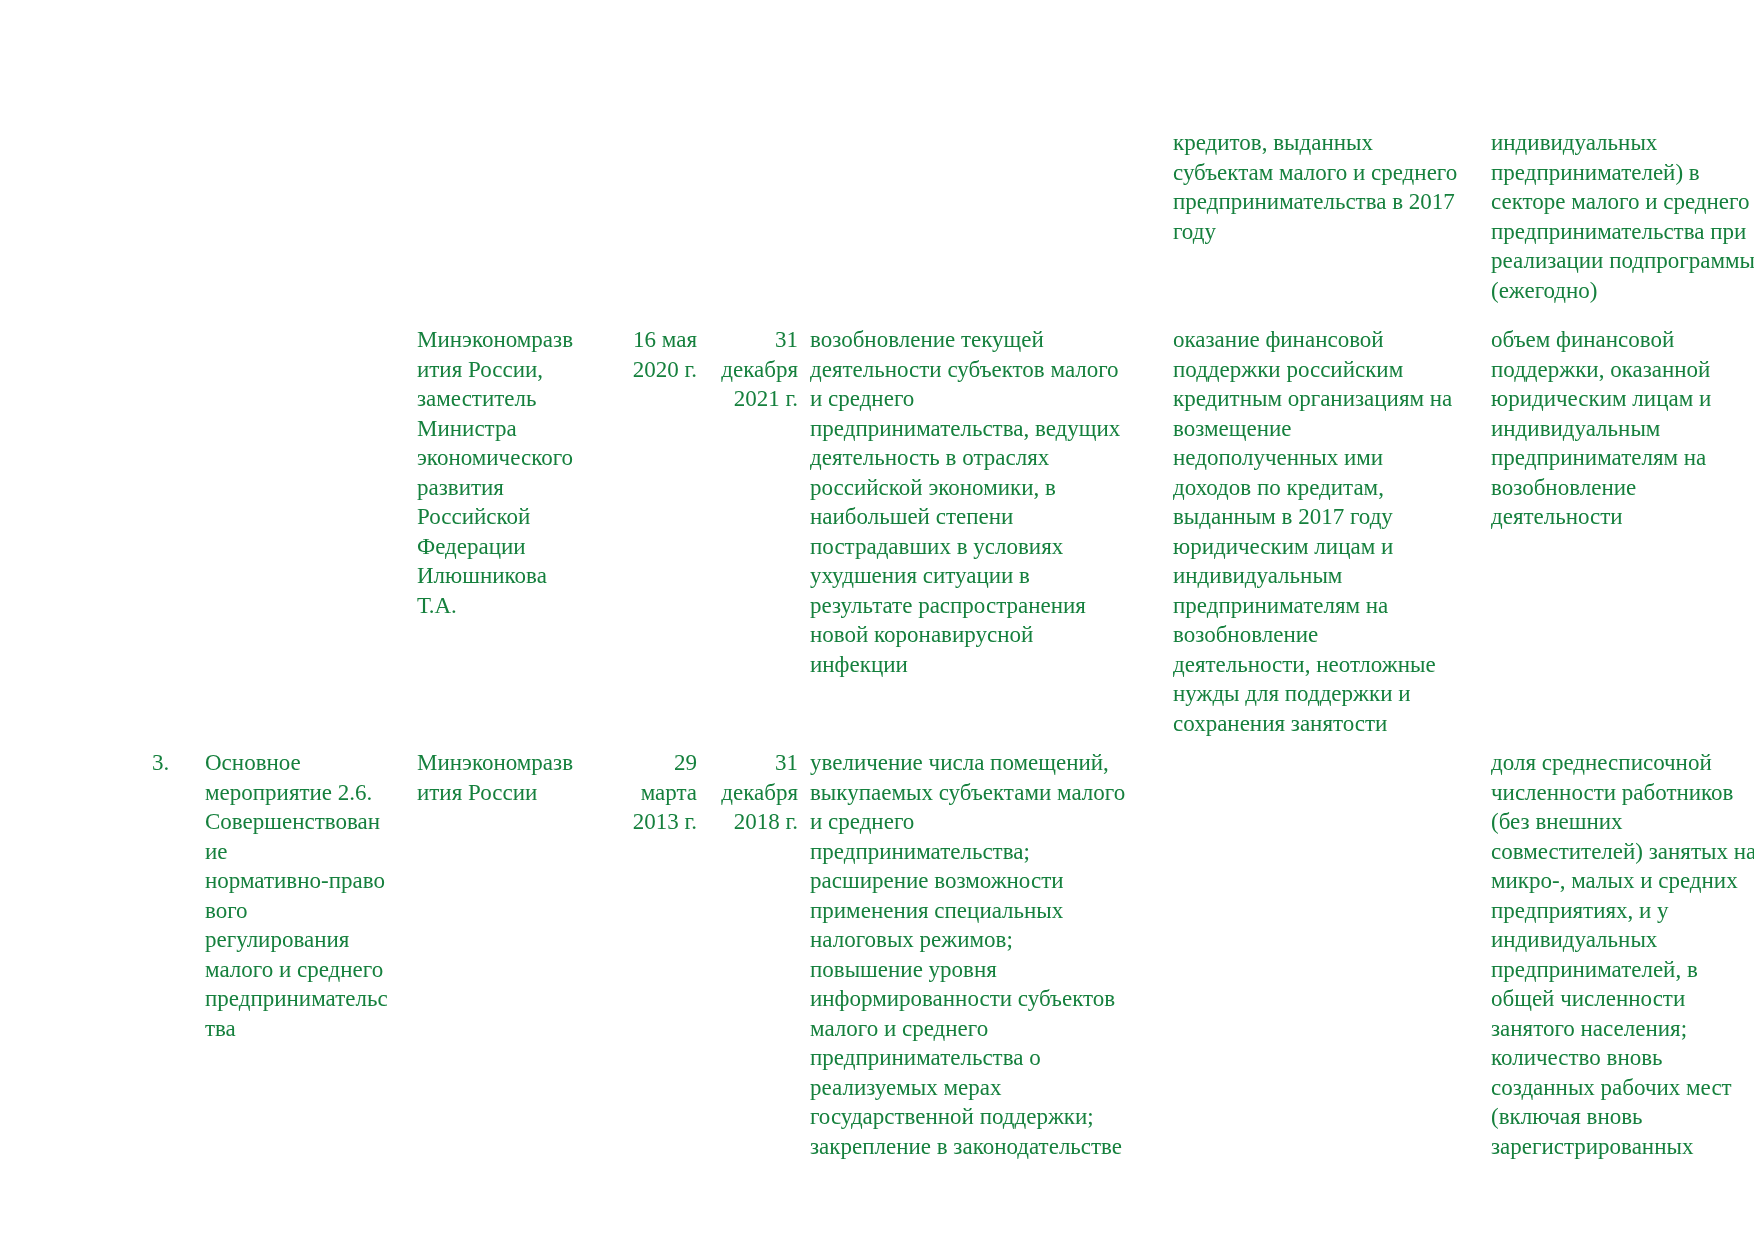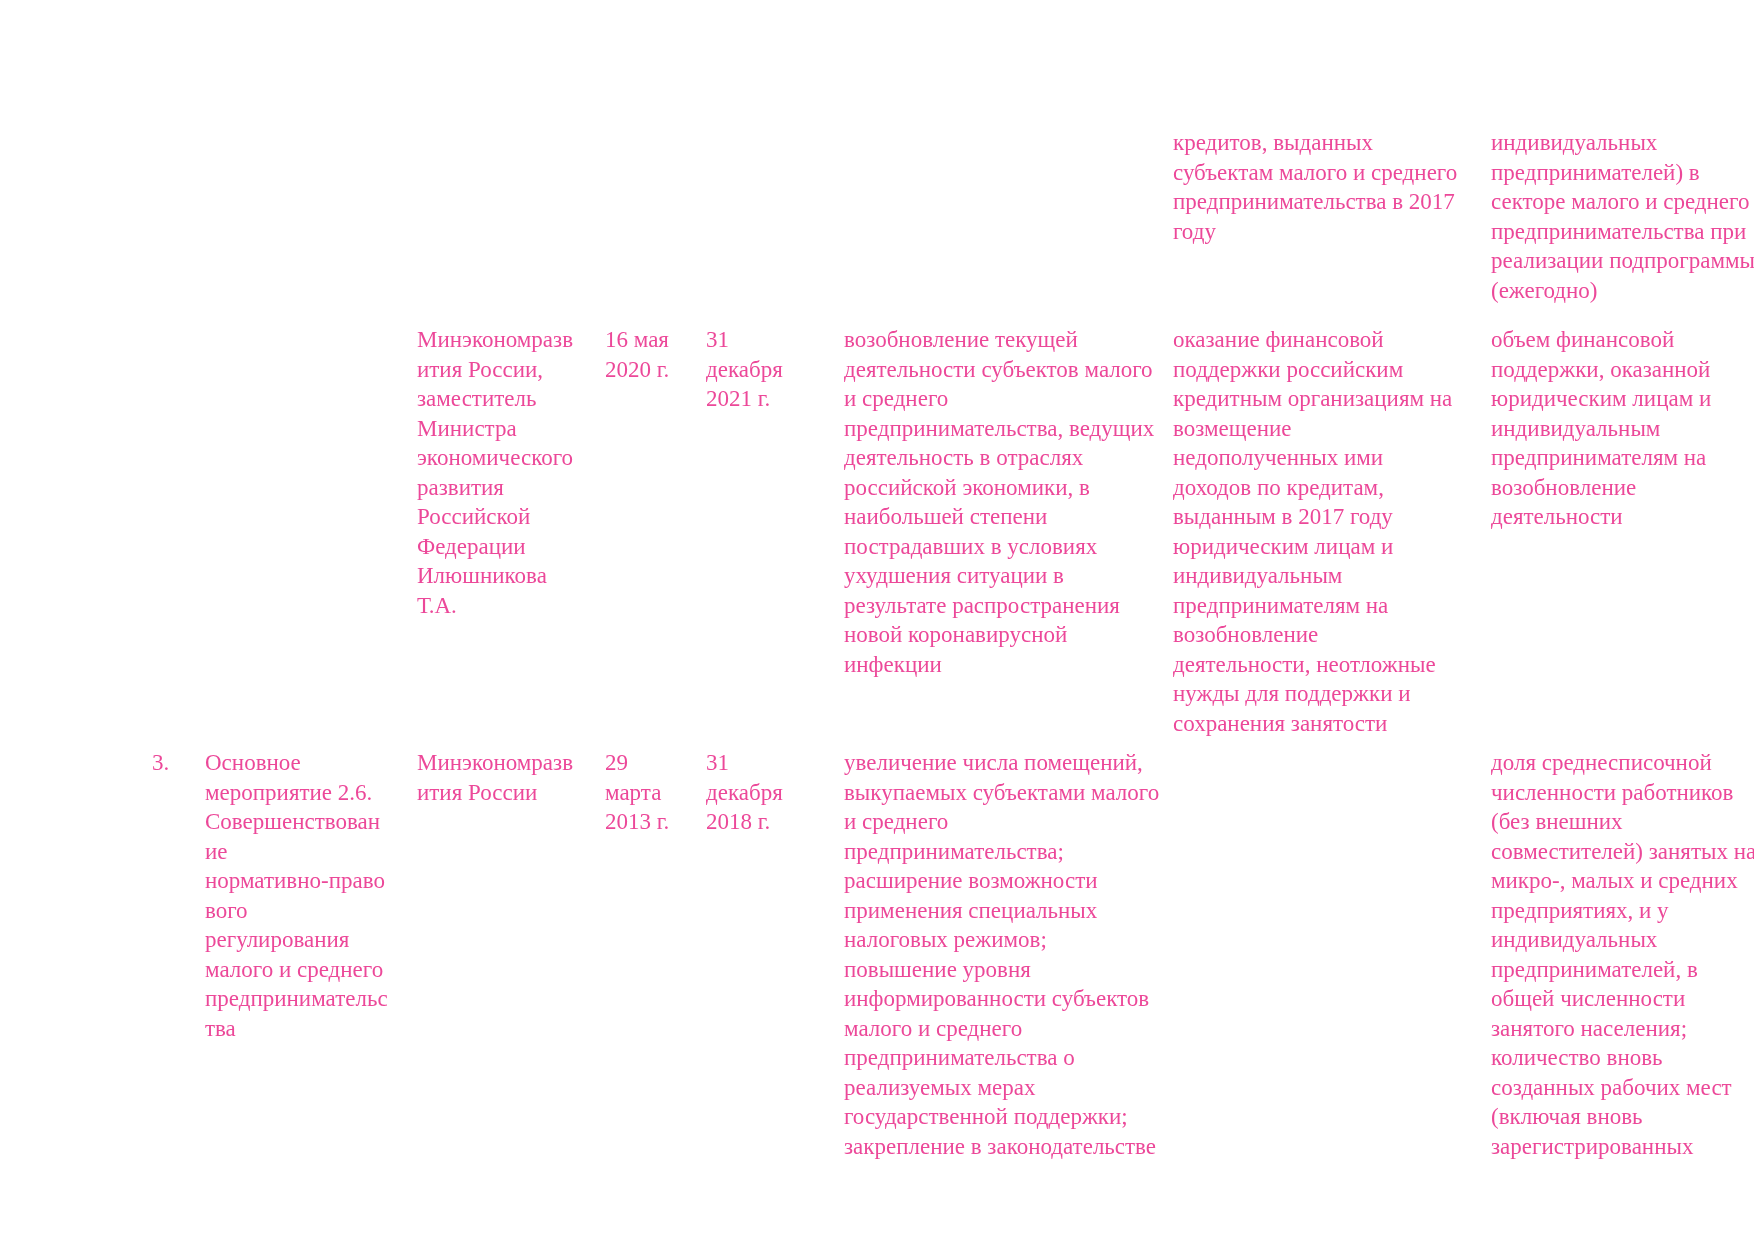--- a/index.html
+++ b/index.html
@@ -9,35 +9,35 @@
   }
   .page {
     position: relative;
     width: 1754px;
     height: 1240px;
     background: #ffffff;
     overflow: hidden;
     font-family: "Liberation Serif", "DejaVu Serif", serif;
     font-size: 23px;
     line-height: 29.5px;
-    color: #ec4899;
+    color: #15803d;
   }
   .cell {
     position: absolute;
     white-space: pre; 
   }
-  .center { text-align: left; }
+  .center { text-align: right; }
 
   
   .col-num      { left: 152px;  width: 44px;  }
   .col-name     { left: 205px;  width: 215px; }
   .col-exec     { left: 417px;  width: 190px; }
   .col-start    { left: 605px;  width: 92px;  }
   .col-end      { left: 706px;  width: 92px;  }
-  .col-result   { left: 810px;  width: 345px; margin-left: 34px; }
+  .col-result   { left: 810px;  width: 345px; }
   .col-conseq   { left: 1173px; width: 325px; }
   .col-indic    { left: 1491px; width: 340px; }
 
   
   .row12 { top: 128px; }
   .row13 { top: 325px; }
   .row14 { top: 748px; }
 </style>
 </head>
 <body>

